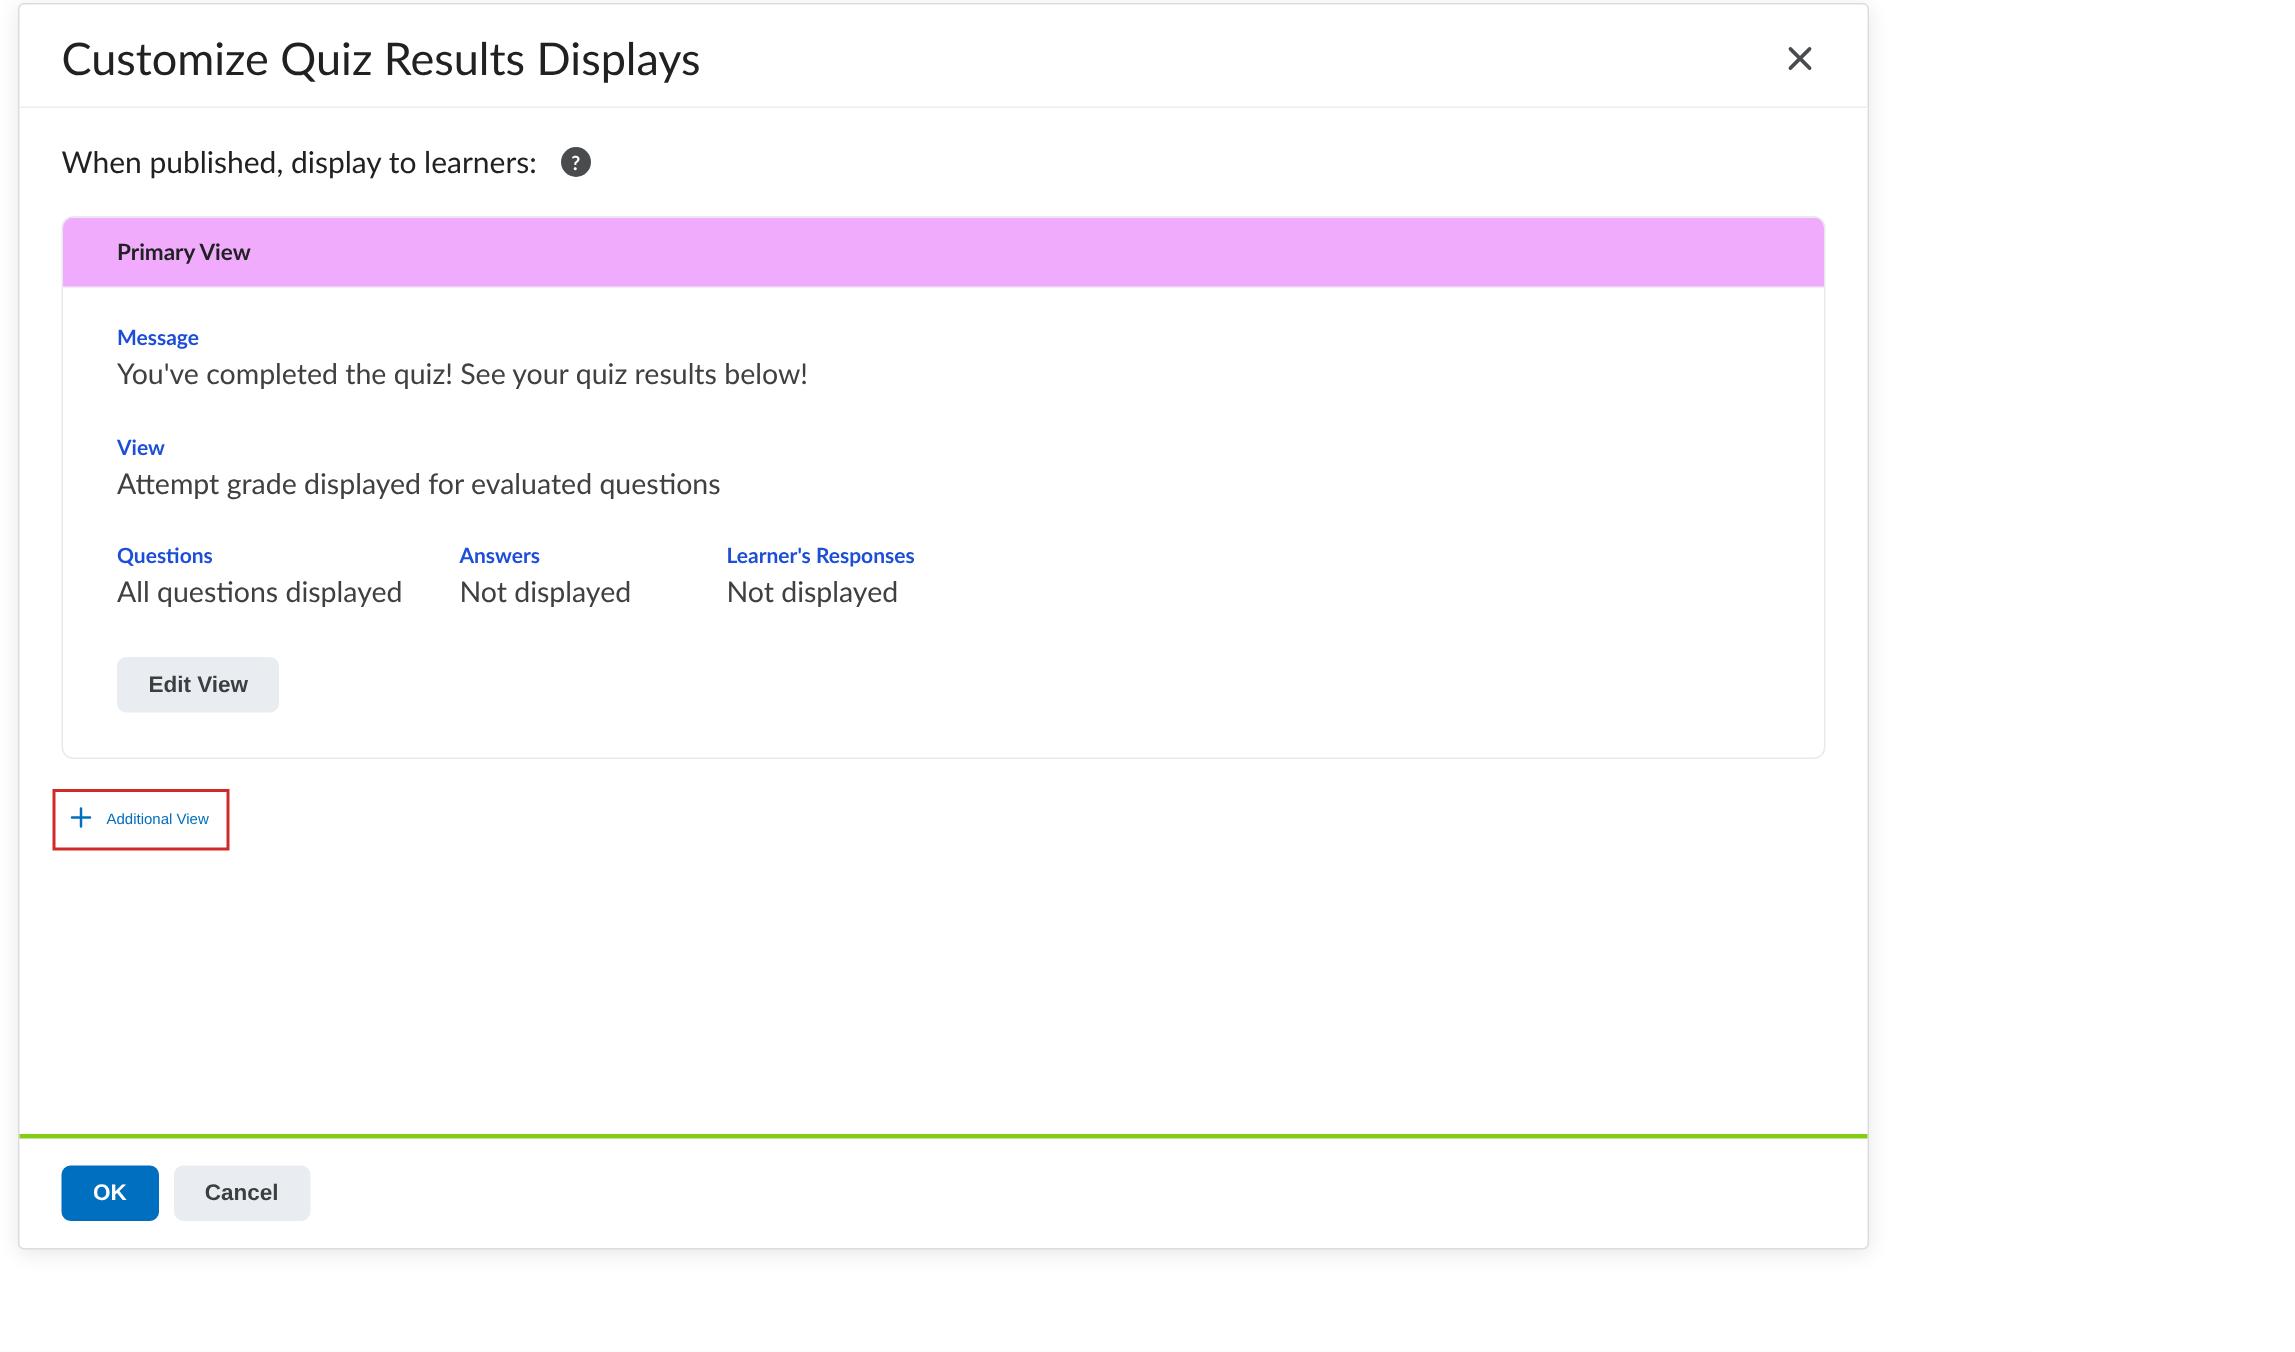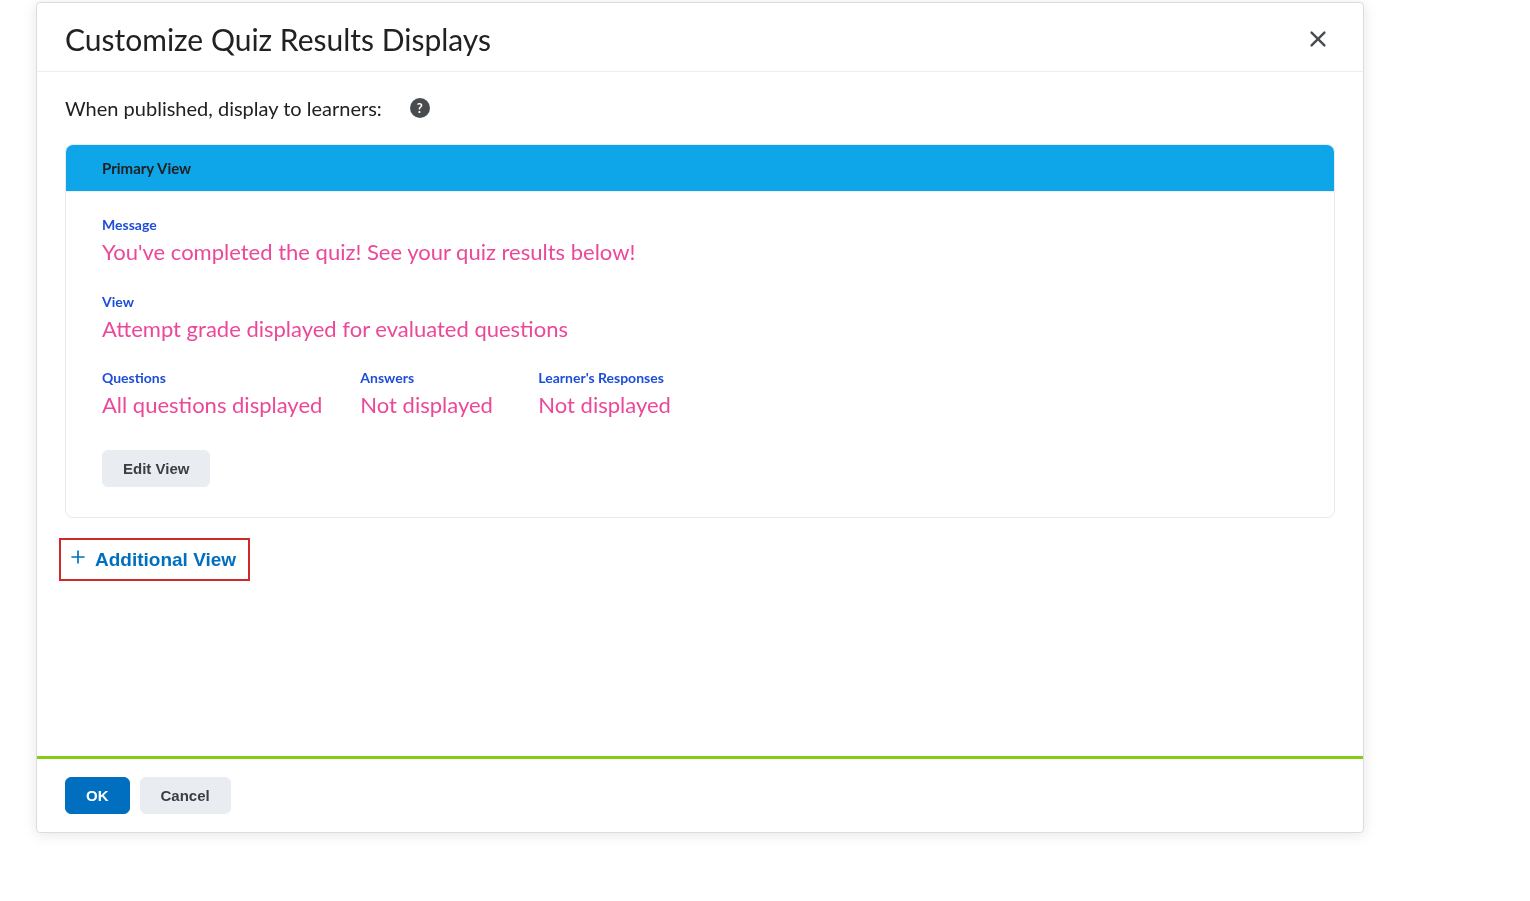--- a/index.html
+++ b/index.html
@@ -10,22 +10,22 @@
     background: #f5f5f5;
     color: #202122;
     overflow: hidden;
   }
   .backdrop {
     position: absolute; inset: 0;
     background: #ffffff;
   }
   .dialog {
     position: absolute;
-    left: 36px; top: 2px;
-    width: 1328px; height: 831px;
+    left: 12px; top: 2px;
+    width: 1234px; height: 831px;
     background: #ffffff;
     border: 1px solid #d9dde2;
     border-radius: 4px;
     box-shadow: 0 2px 14px rgba(0,0,0,0.10);
     display: flex;
     flex-direction: column;
     justify-content: flex-end;
   }
   .dialog-header {
     display: flex;
@@ -50,21 +50,21 @@
 
   .dialog-body {
     flex: 1 1 auto;
     padding: 24px 28px 10px 28px;
     overflow-y: auto;
   }
 
   .subhead-row {
     display: flex;
     align-items: center;
-    gap: 28px;
+    gap: 16px;
     margin-bottom: 24px;
   }
   .subhead {
     font-size: 20px;
     color: #202122;
   }
   .help-icon {
     width: 20px; height: 20px;
     border-radius: 50%;
     background: #494c4e;
@@ -77,43 +77,43 @@
     cursor: pointer;
   }
 
   .panel {
     border: 1px solid #e6eaee;
     border-radius: 8px;
     overflow: hidden;
     margin-bottom: 20px;
   }
   .panel-header {
-    background: #0ea5e9;
+    background: #f0abfc;
     padding: 14px 36px;
     border-bottom: 1px solid #eef1f4;
   }
   .panel-header-title {
     font-size: 15px;
     font-weight: 700;
     color: #202122;
   }
   .panel-body {
     padding: 24px 36px 30px 36px;
   }
   .field-block { margin-bottom: 26px; }
   .field-label {
     font-size: 14px;
     font-weight: 700;
     color: #1d4ed8;
     margin-bottom: 4px;
   }
   .field-value {
-    font-size: 22px;
+    font-size: 19px;
     font-weight: 400;
-    color: #ec4899;
+    color: #404040;
     line-height: 1.35;
   }
 
   .triple-row {
     display: flex;
     gap: 38px;
     margin-bottom: 30px;
   }
   .triple-col {
     min-width: 140px;
@@ -147,22 +147,22 @@
     display: inline-block;
     border: 2px solid #cf2a27;  
     padding: 6px 10px 6px 6px;
     margin-left: -6px;
   }
   .add-view-link {
     display: inline-flex;
     align-items: center;
     gap: 8px;
     color: #006fbf;
-    font-size: 19px;
-    font-weight: 700;
+    font-size: 10px;
+    font-weight: 400;
     cursor: pointer;
     background: none;
     border: none;
     padding: 2px 2px;
   }
   .add-view-link svg { width: 18px; height: 18px; }
 
   .dialog-footer {
     border-top: 3px solid #84cc16;
     padding: 18px 28px;

